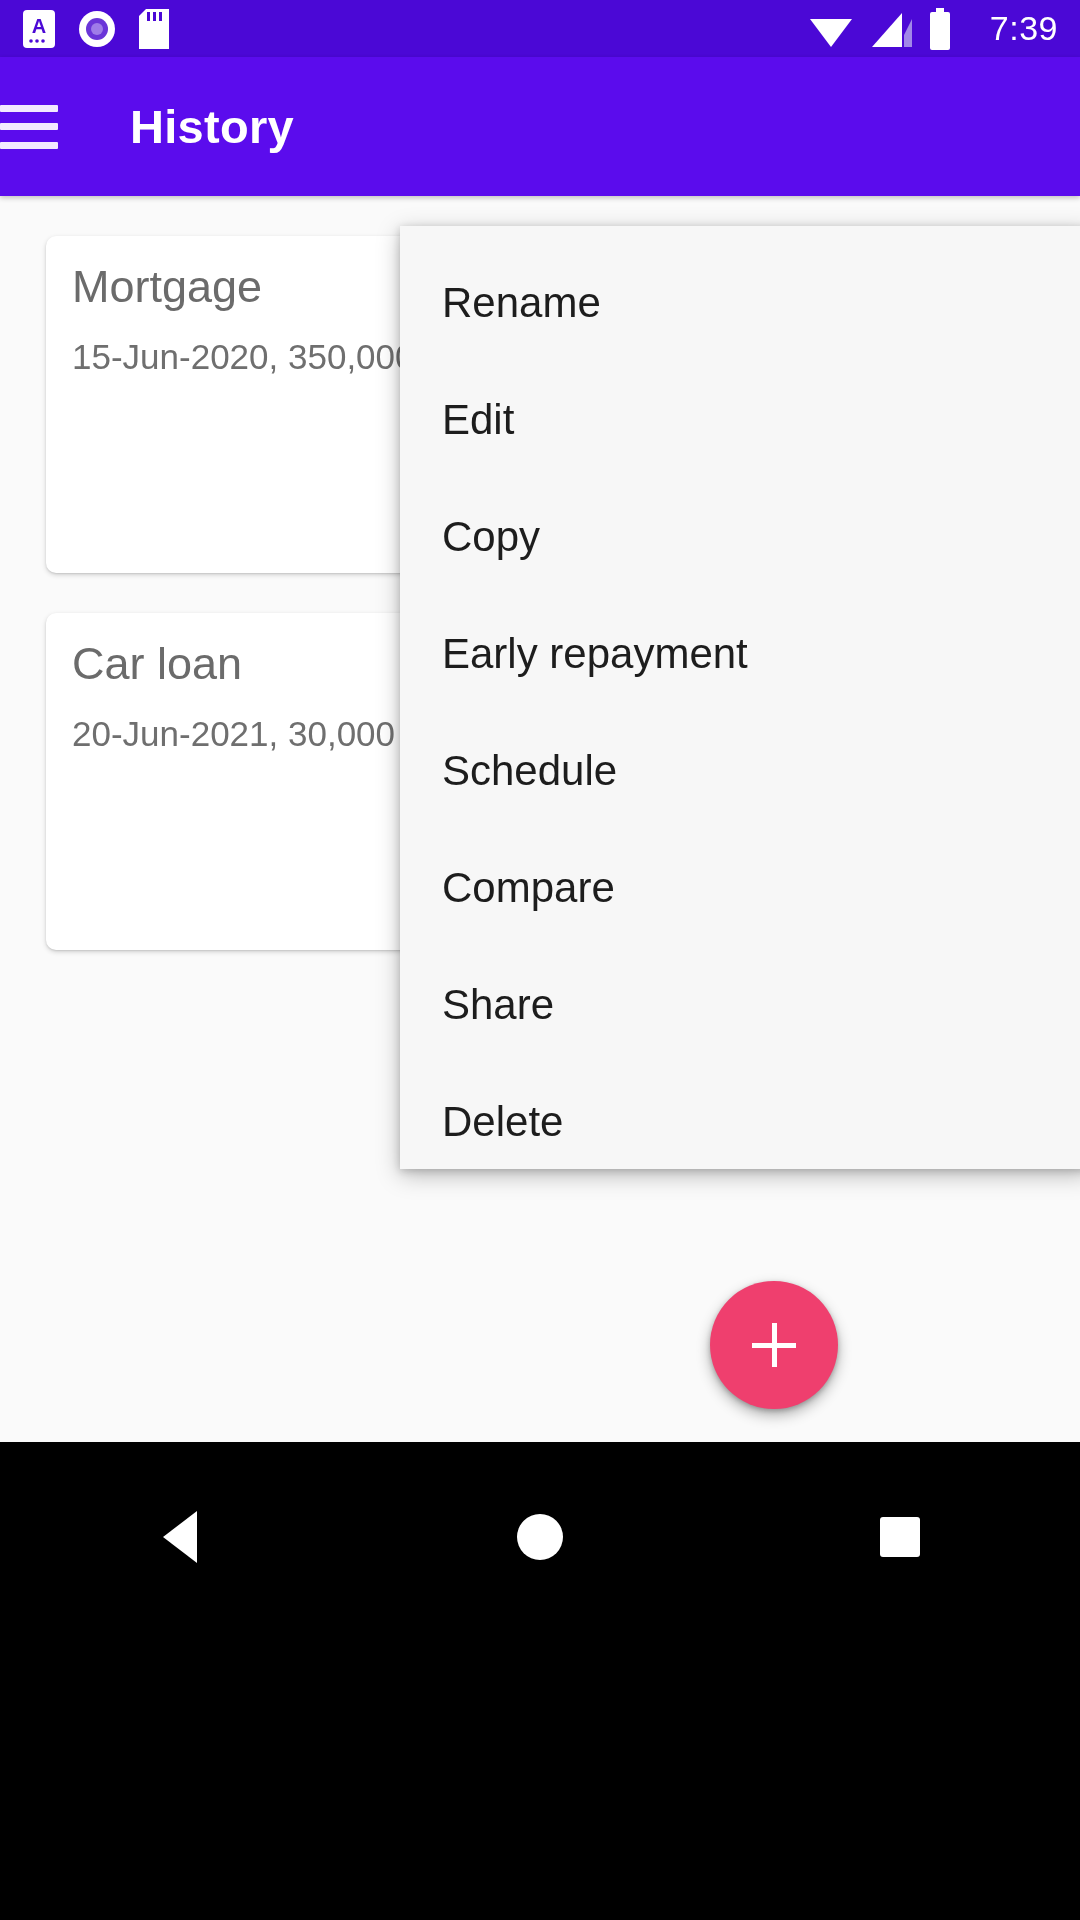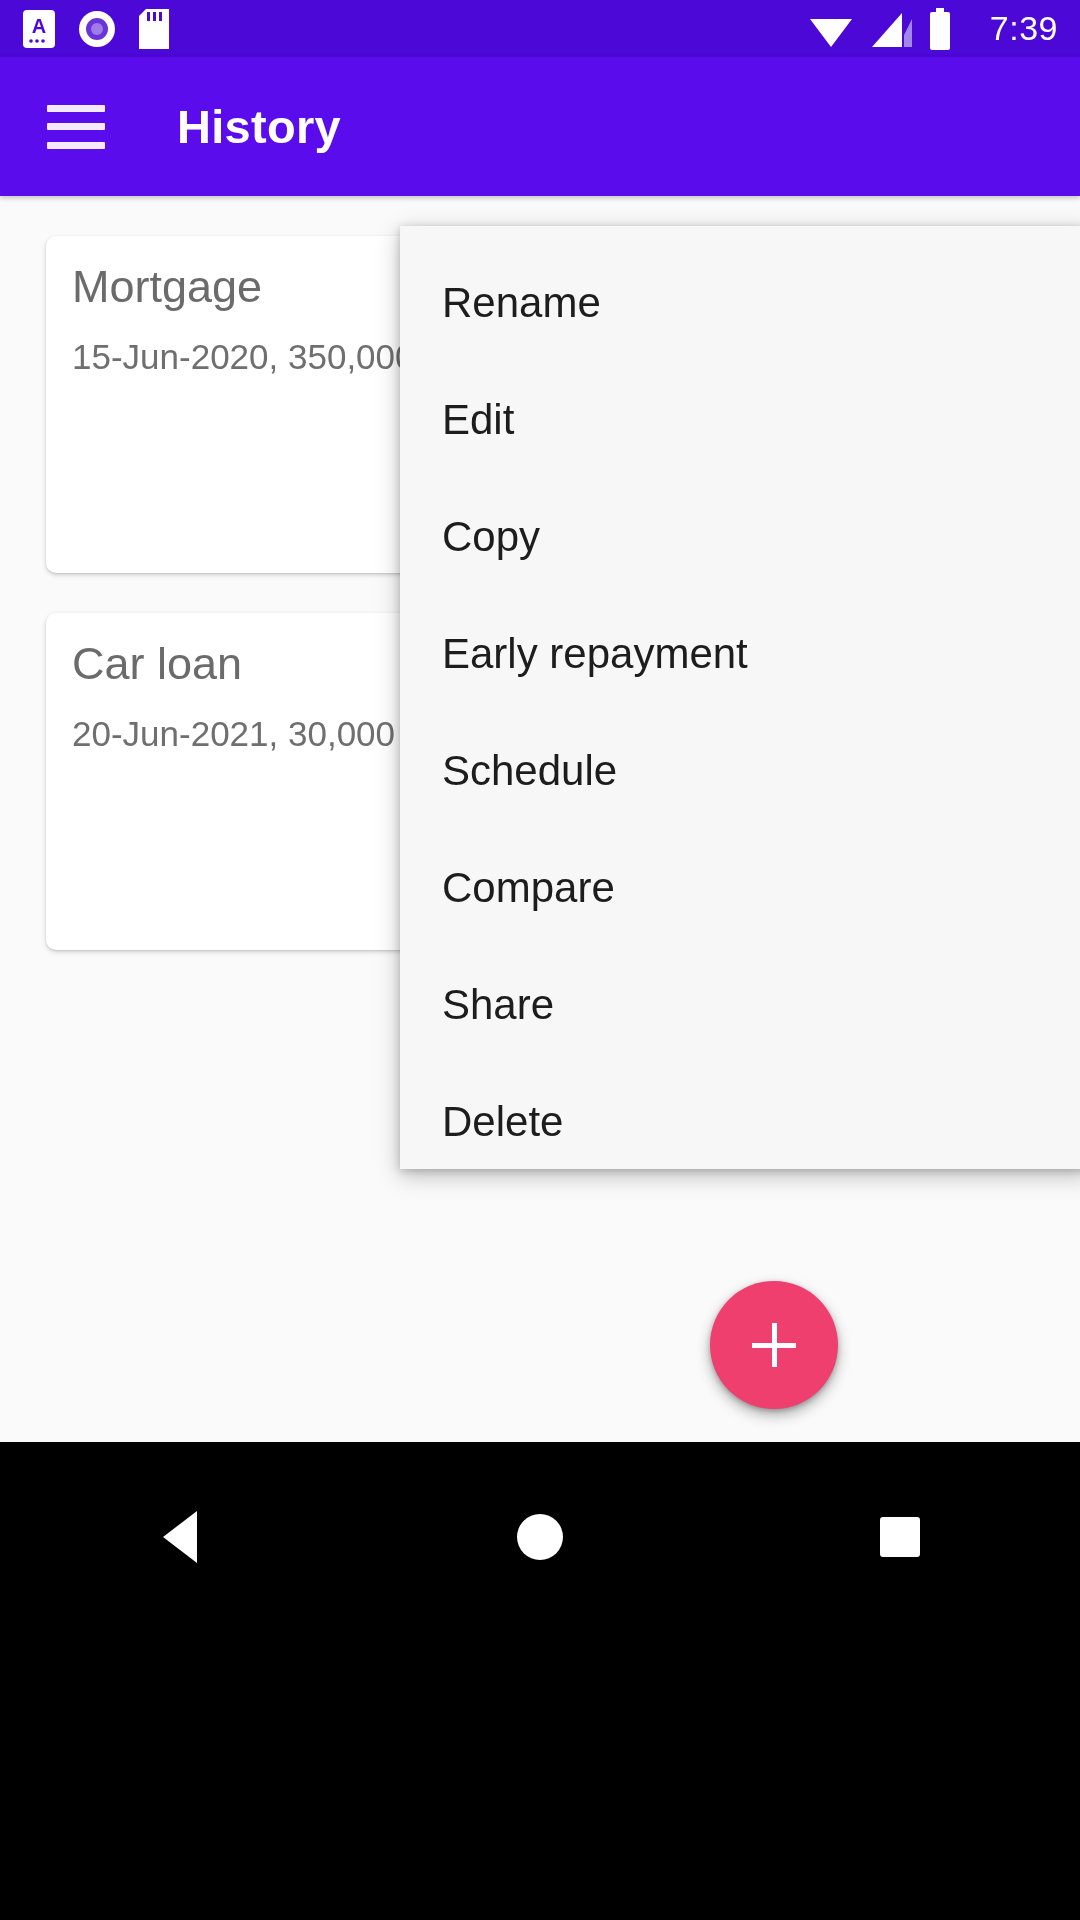--- a/index.html
+++ b/index.html
@@ -26,21 +26,20 @@
   .clock {
     color:#ffffff; font-size:34px; font-weight:400;
     letter-spacing:0.5px; margin-left:24px;
   }
 
   
   #app-bar {
     position:absolute; top:57px; left:0; width:1080px; height:139px;
     background:#5b0ced;
     display:flex; align-items:center;
-    padding-left:47px;
     box-shadow:0 2px 5px rgba(0,0,0,0.22);
     z-index:5;
   }
   #hamburger { width:58px; height:44px; display:flex; flex-direction:column;
                justify-content:space-between; cursor:pointer; }
   #hamburger span { display:block; height:7px; background:#f3eaff; border-radius:1px; }
   #app-title {
     color:#ffffff; font-size:47px; font-weight:700;
     margin-left:72px; letter-spacing:0.3px;
   }

